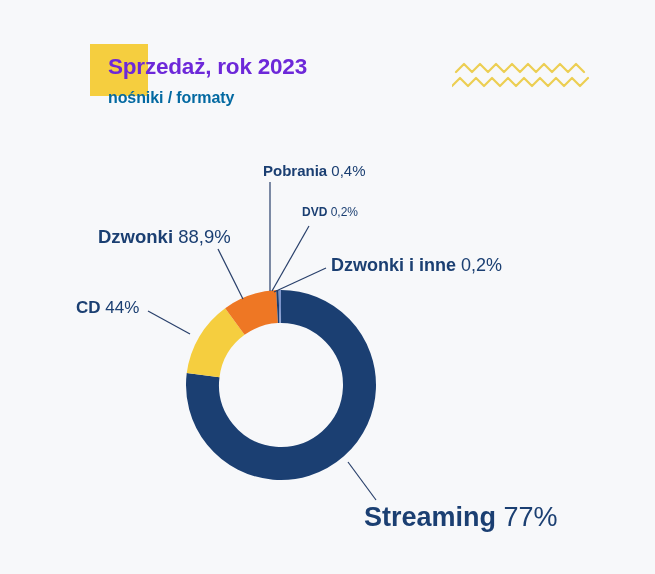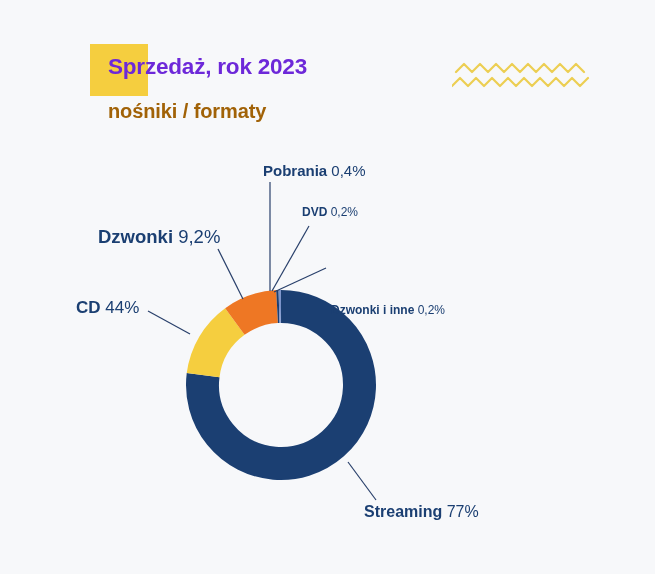--- a/index.html
+++ b/index.html
@@ -44,26 +44,25 @@
     font-size: 22.5px;
     font-weight: bold;
     color: #6d28d9;
     letter-spacing: -0.2px;
     white-space: nowrap;
   }
   .subtitle-text {
     position: absolute;
     left: 108px;
     top: 89px;
-    font-size: 20px;
+    font-size: 16px;
     font-weight: bold;
-    color: #a16207;
+    color: #0369a1;
     letter-spacing: -0.1px;
     white-space: nowrap;
-    margin-top: 11px;
   }
   .zigzag-deco {
     position: absolute;
     left: 452px;
     top: 58px;
     width: 140px;
     height: 42px;
   }
 
   
@@ -91,24 +90,24 @@
   }
   .lbl .nm {
     font-weight: bold;
   }
   .lbl .vl {
     font-weight: normal;
   }
 
   .lbl-pobrania { left: 259px; top: 163px; font-size: 15px; }
   .lbl-dvd      { left: 298px; top: 206px; font-size: 12px; }
-  .lbl-dzwonki  { left: 327px; top: 256px; font-size: 12px; margin-top: 48px; }
+  .lbl-dzwonki  { left: 327px; top: 256px; font-size: 18px; }
   .lbl-winyle   { left: 94px;  top: 228px; font-size: 18.5px; }
   .lbl-cd       { left: 72px;  top: 299px; font-size: 17px; }
-  .lbl-streaming{ left: 360px; top: 504px; font-size: 16px; }
+  .lbl-streaming{ left: 360px; top: 504px; font-size: 27px; }
 </style>
 </head>
 <body>
 
 <div id="root">
 
   <div class="header-block">
     <div class="title-highlight"></div>
     <div class="title-text">Sprzedaż, rok 2023</div>
     <div class="subtitle-text">nośniki / formaty</div>
@@ -158,21 +157,21 @@
       <span class="vl">0,2%</span>
     </div>
 
     <div class="lbl lbl-dzwonki">
       <span class="nm">Dzwonki i inne</span>
       <span class="vl">0,2%</span>
     </div>
 
     <div class="lbl lbl-winyle">
       <span class="nm">Dzwonki</span>
-      <span class="vl">9,2%</span>
+      <span class="vl">88,9%</span>
     </div>
 
     <div class="lbl lbl-cd">
       <span class="nm">CD</span>
       <span class="vl">44%</span>
     </div>
 
     <div class="lbl lbl-streaming">
       <span class="nm">Streaming</span>
       <span class="vl">77%</span>

